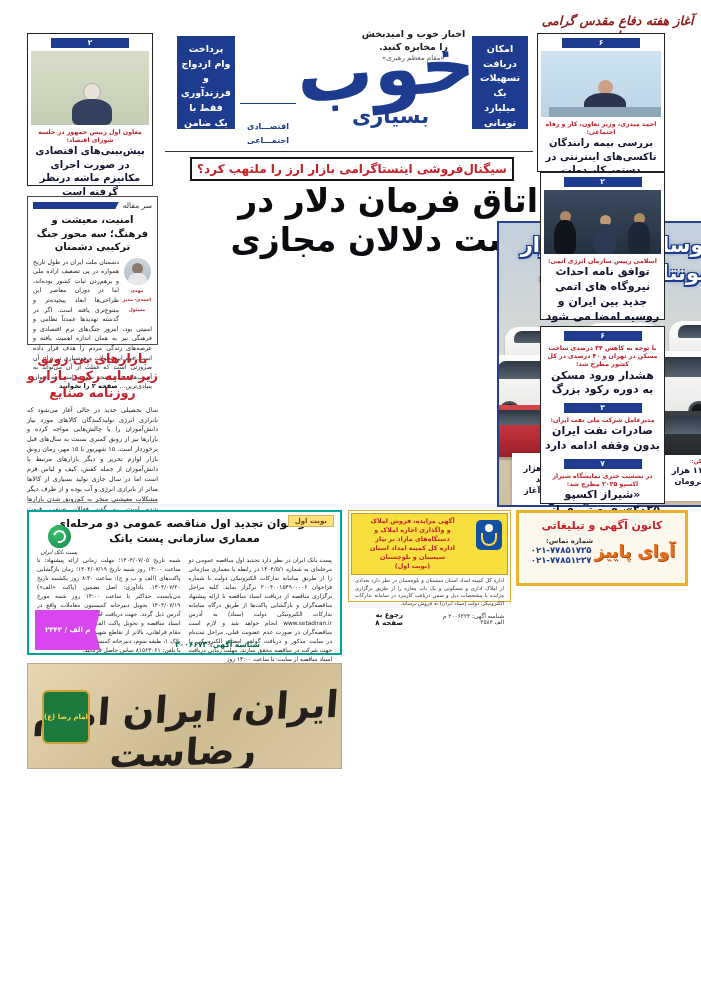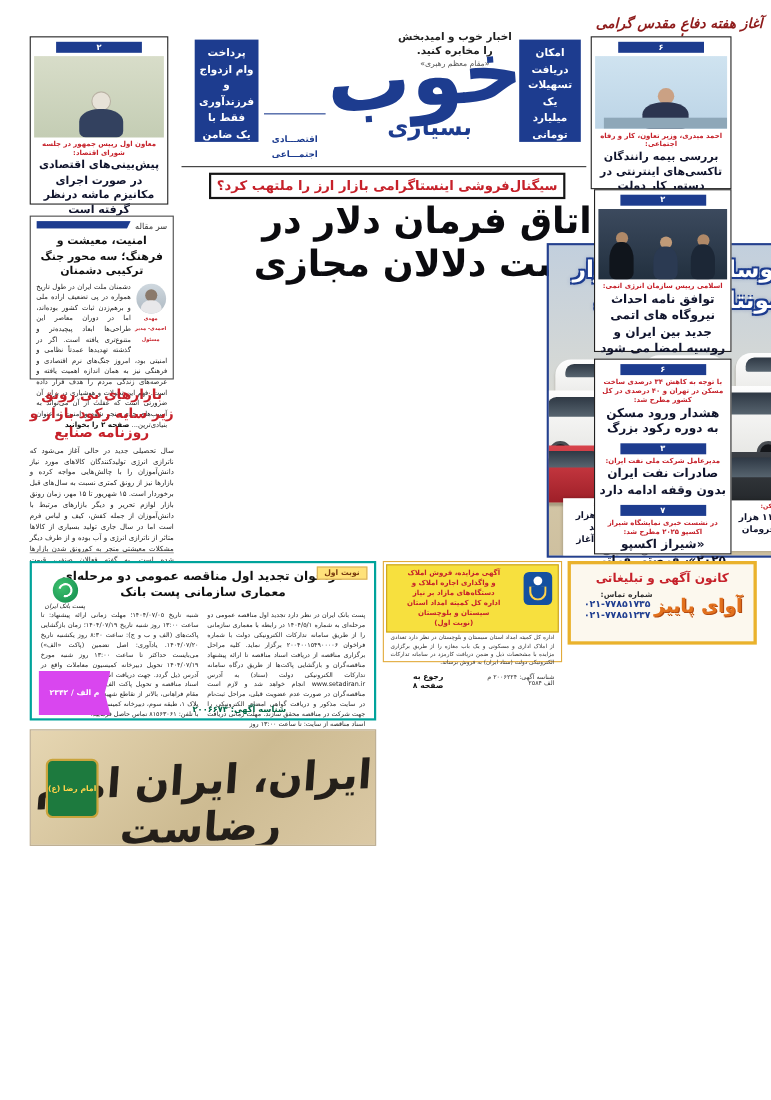--- a/index.html
+++ b/index.html
@@ -21,21 +21,21 @@
   .pagebar{width:78px;height:10px;background:#1d3c8f;color:#fff;font-size:7.5px;font-weight:bold;
            text-align:center;line-height:10px;margin:1px auto 3px;}
   .photo{position:relative;overflow:hidden;}
   .kick{color:#c6212a;font-size:6.3px;font-weight:bold;text-align:center;margin-top:3px;line-height:1.3;}
   .hl{color:#10142c;font-weight:bold;text-align:center;line-height:1.35;}
   .hl10{font-size:10px;} .hl11{font-size:11px;}
   .fig{position:absolute;} .fig .h{display:block;border-radius:50%;margin:0 auto;}
   .fig .b{display:block;border-radius:45% 45% 6px 6px;margin:-2px auto 0;}
   
   .edbox{border:1px solid #4a4a4a;box-sizing:border-box;padding:4px 5px;background:#fff;}
-  .ed-head{display:flex;align-items:flex-start;gap:4px;}
+  .ed-head{display:flex;align-items:center;gap:4px;}
   .ed-label{font-size:7.5px;color:#333;white-space:nowrap;}
   .ed-bar{flex:1;height:7px;background:#1d3c8f;clip-path:polygon(0 0,100% 0,96% 100%,0 100%);}
   .ed-title{font-size:10px;font-weight:bold;color:#111;text-align:center;line-height:1.35;margin:3px 0;}
   .ed-body{font-size:6.2px;line-height:1.55;text-align:justify;color:#222;}
   .ed-photo{float:right;width:30px;margin:1px 0 1px 3px;text-align:center;}
   .ed-photo .circ{display:block;width:27px;height:27px;border-radius:50%;background:linear-gradient(#cfd8df,#aeb9c2);margin:0 auto;position:relative;overflow:hidden;}
   .ed-photo .circ::before{content:"";position:absolute;left:8px;top:5px;width:11px;height:11px;border-radius:50%;background:#8a7a6c;}
   .ed-photo .circ::after{content:"";position:absolute;left:4px;top:15px;width:19px;height:14px;border-radius:8px 8px 0 0;background:#e8e8ea;}
   .ed-author{font-size:4.6px;color:#c6212a;font-weight:bold;line-height:1.2;}
   .more{font-size:6.5px;font-weight:bold;color:#111;}

